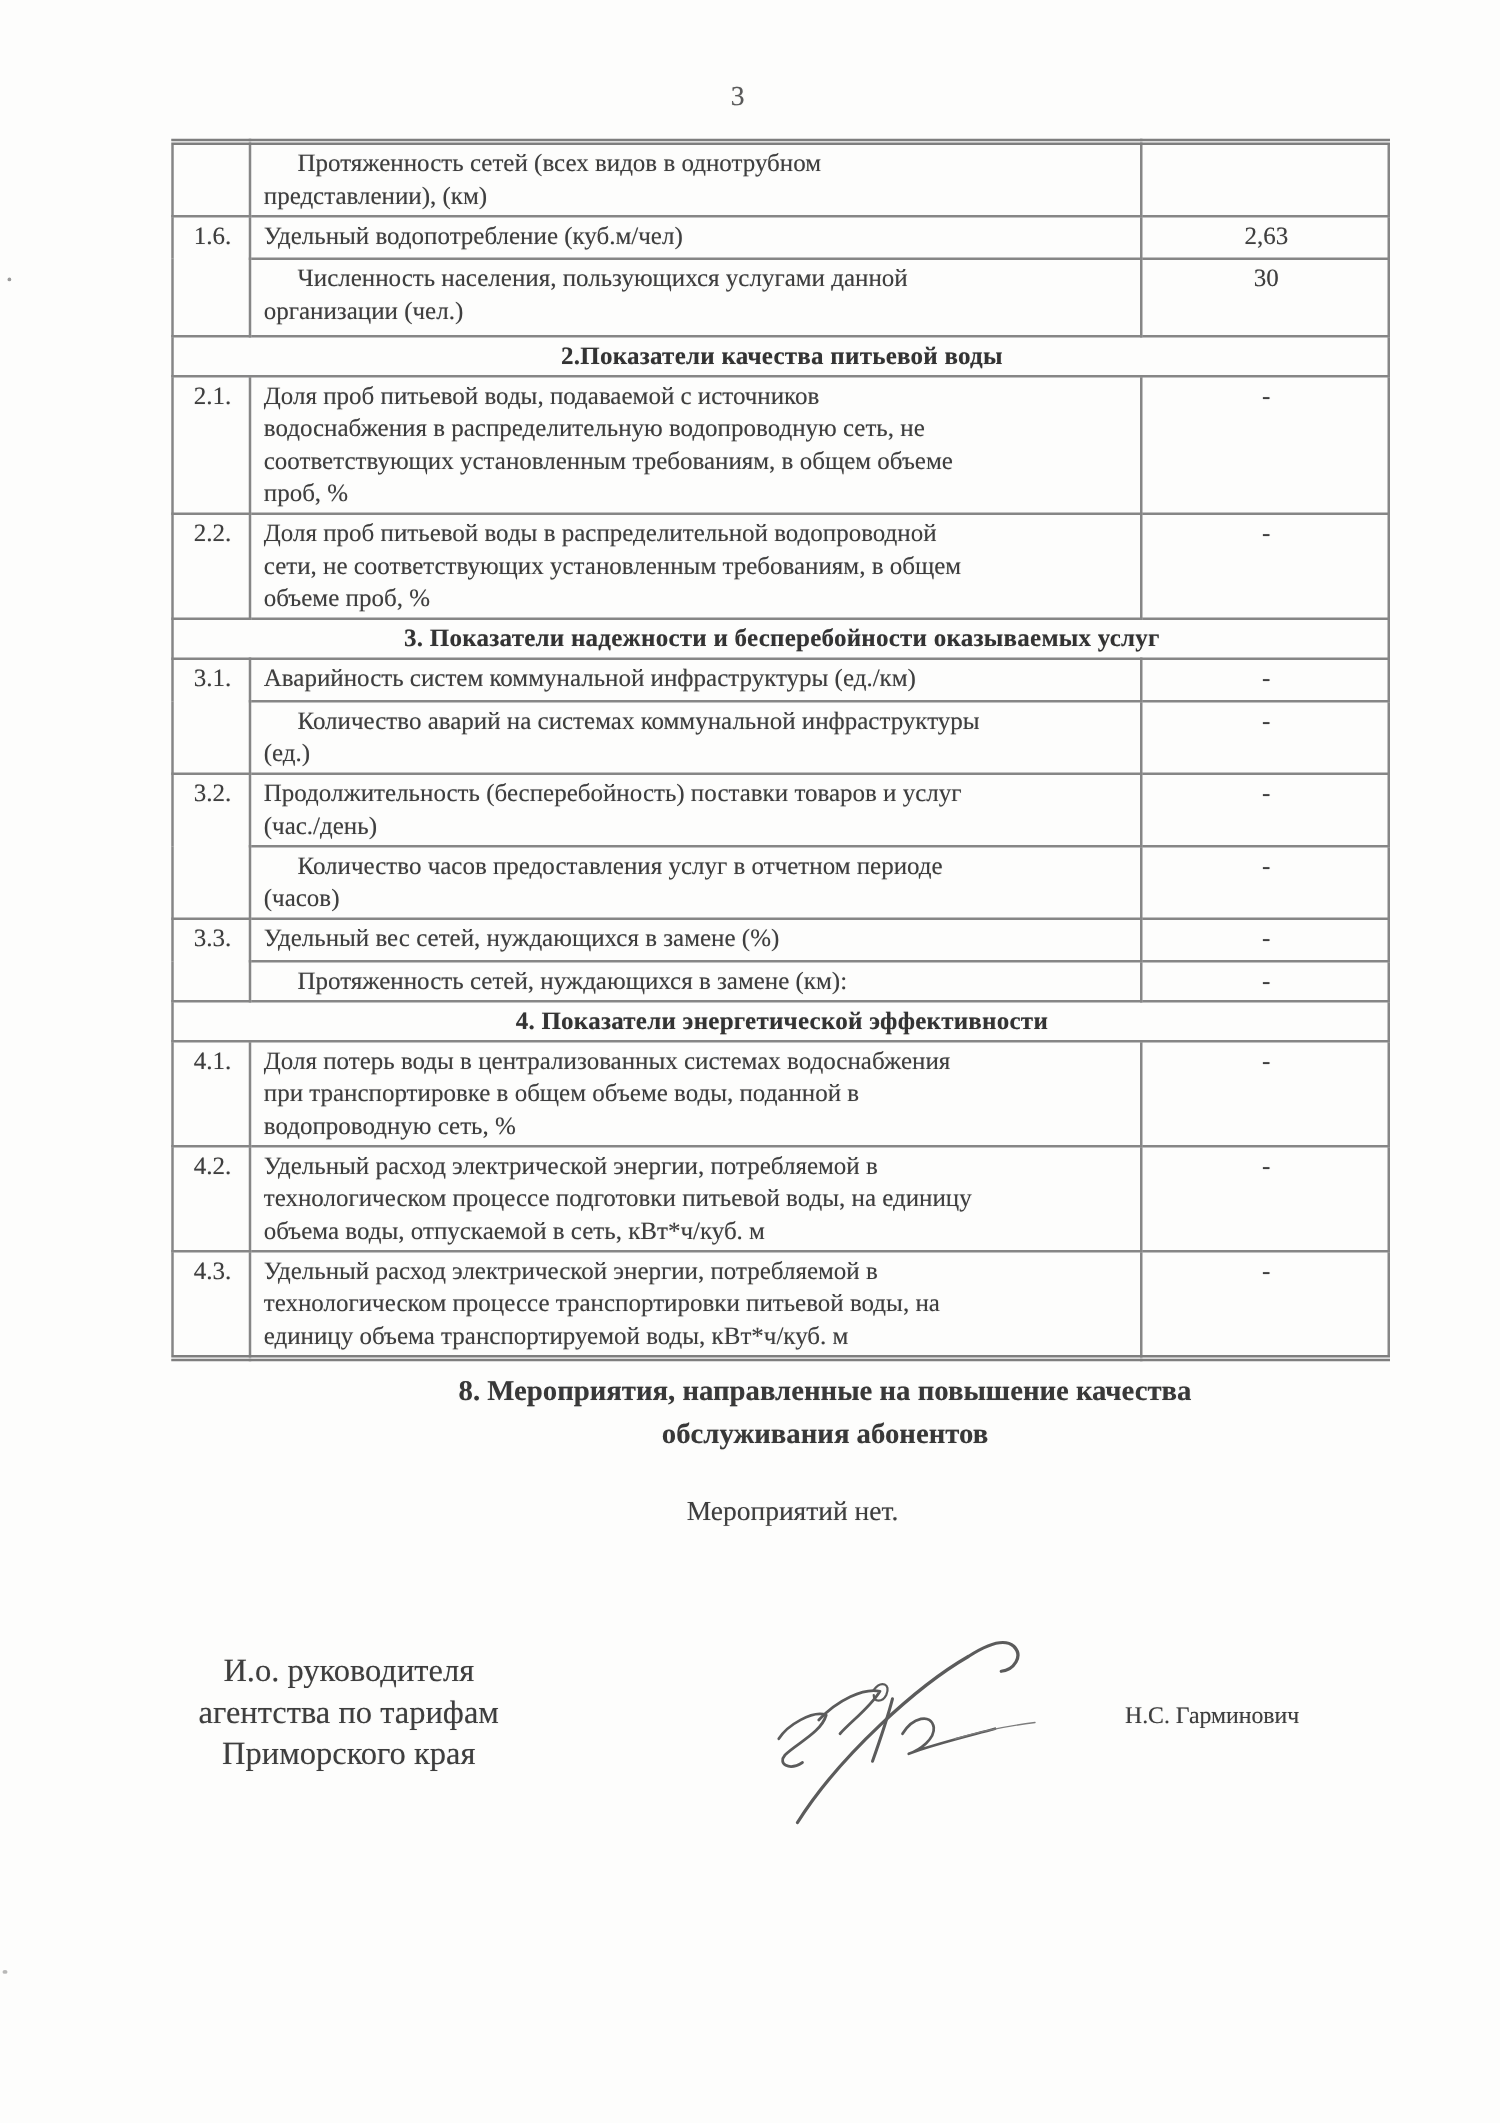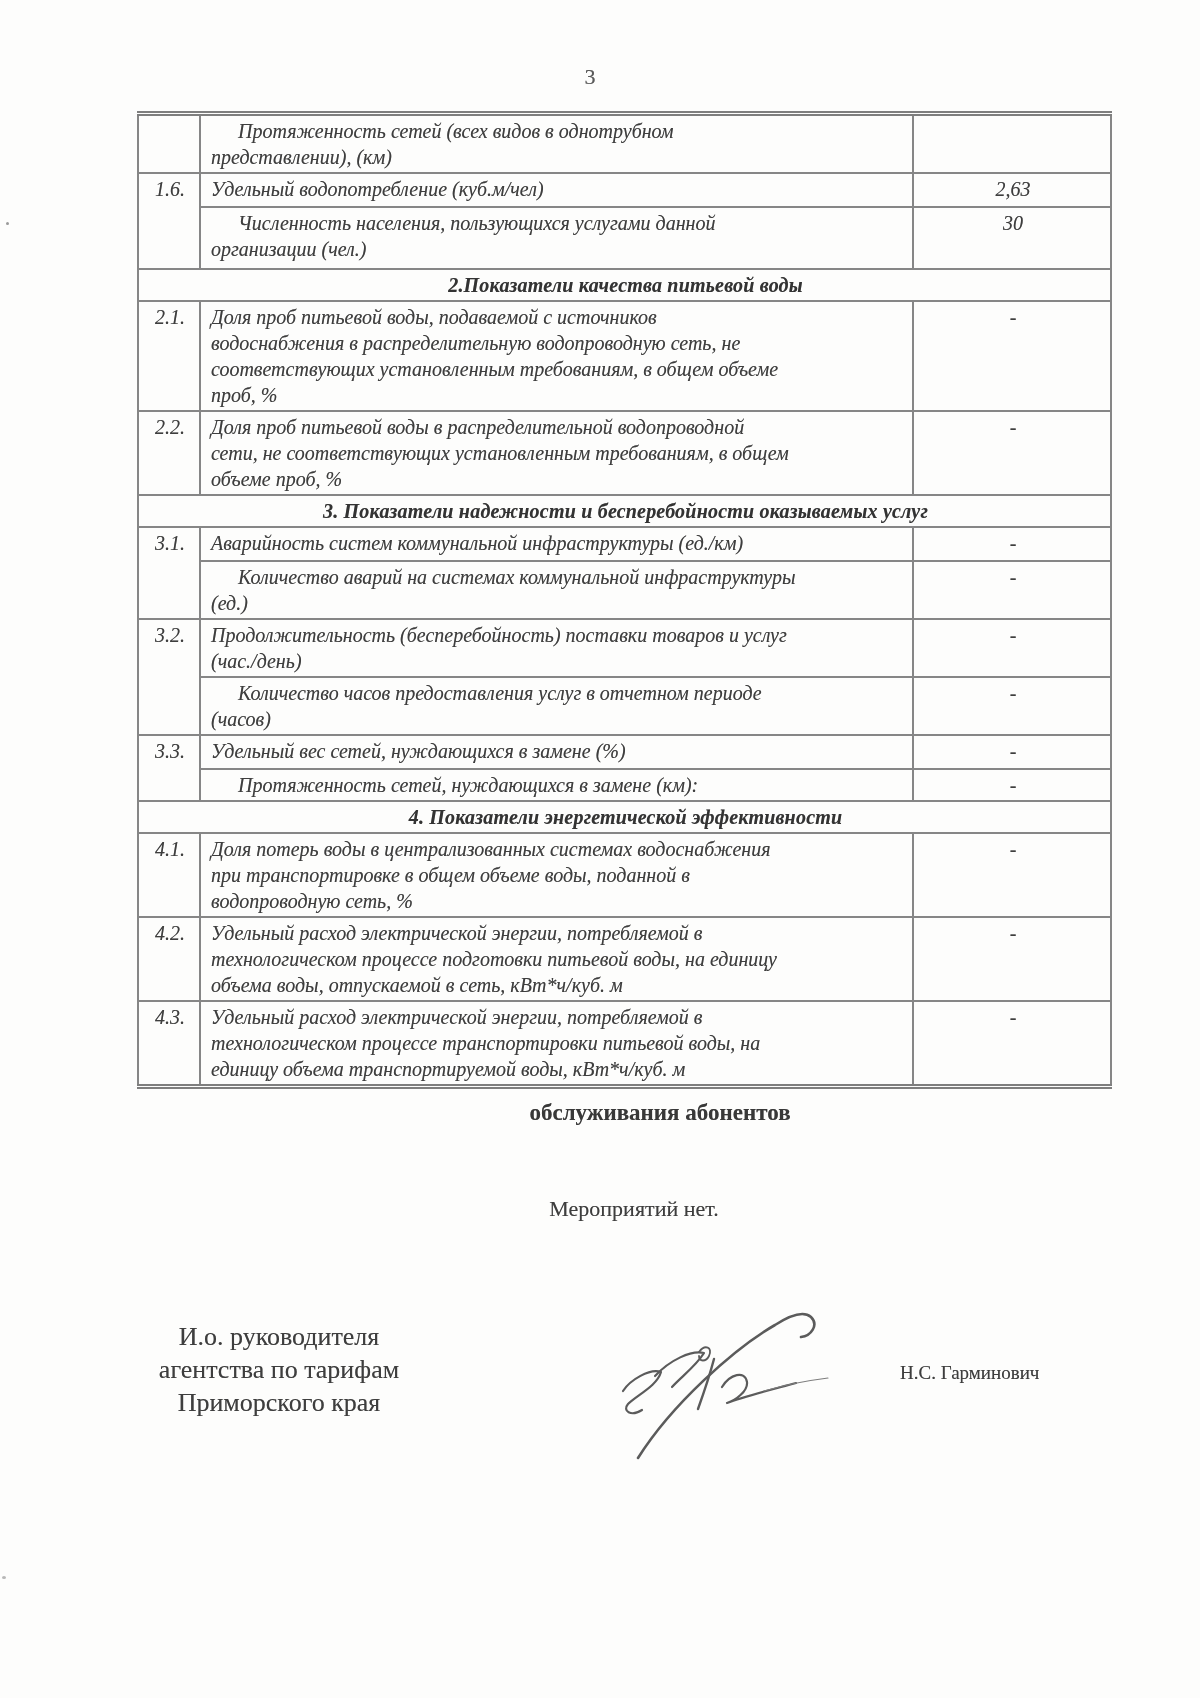--- a/index.html
+++ b/index.html
@@ -17,21 +17,20 @@
     text-align:center;font-size:22px;color:#5a5a5a;
   }
   
   table.ind{
     position:absolute;left:137px;top:111px;width:973px;
     border-collapse:collapse;table-layout:fixed;
     font-size:20px;line-height:26px;
     border:2px solid #7e7e7e;
     border-top:5px double #7e7e7e;
     border-bottom:5px double #7e7e7e;
-    font-style:italic;
   }
   table.ind td{
     border:2px solid #868686;
     padding:2px 8px 2px 10px;
     vertical-align:top;
   }
   td.num{
     text-align:center;padding:3px 2px 2px 2px;
     vertical-align:top;
   }
@@ -171,20 +170,21 @@
         <td class="num">4.3.</td>
         <td class="txt">Удельный расход электрической энергии, потребляемой в
 технологическом процессе транспортировки питьевой воды, на
 единицу объема транспортируемой воды, кВт*ч/куб. м</td>
         <td class="val">-</td>
       </tr>
     </tbody>
   </table>
 
   <div class="h8">
+    <div>8. Мероприятия, направленные на повышение качества</div>
     <div>обслуживания абонентов</div>
   </div>
 
   <div class="noact">Мероприятий нет.</div>
 
   <div class="sig-title">И.о. руководителя
 агентства по тарифам
 Приморского края</div>
 
   <svg class="sig-svg" width="300" height="280" viewBox="0 0 300 280">

